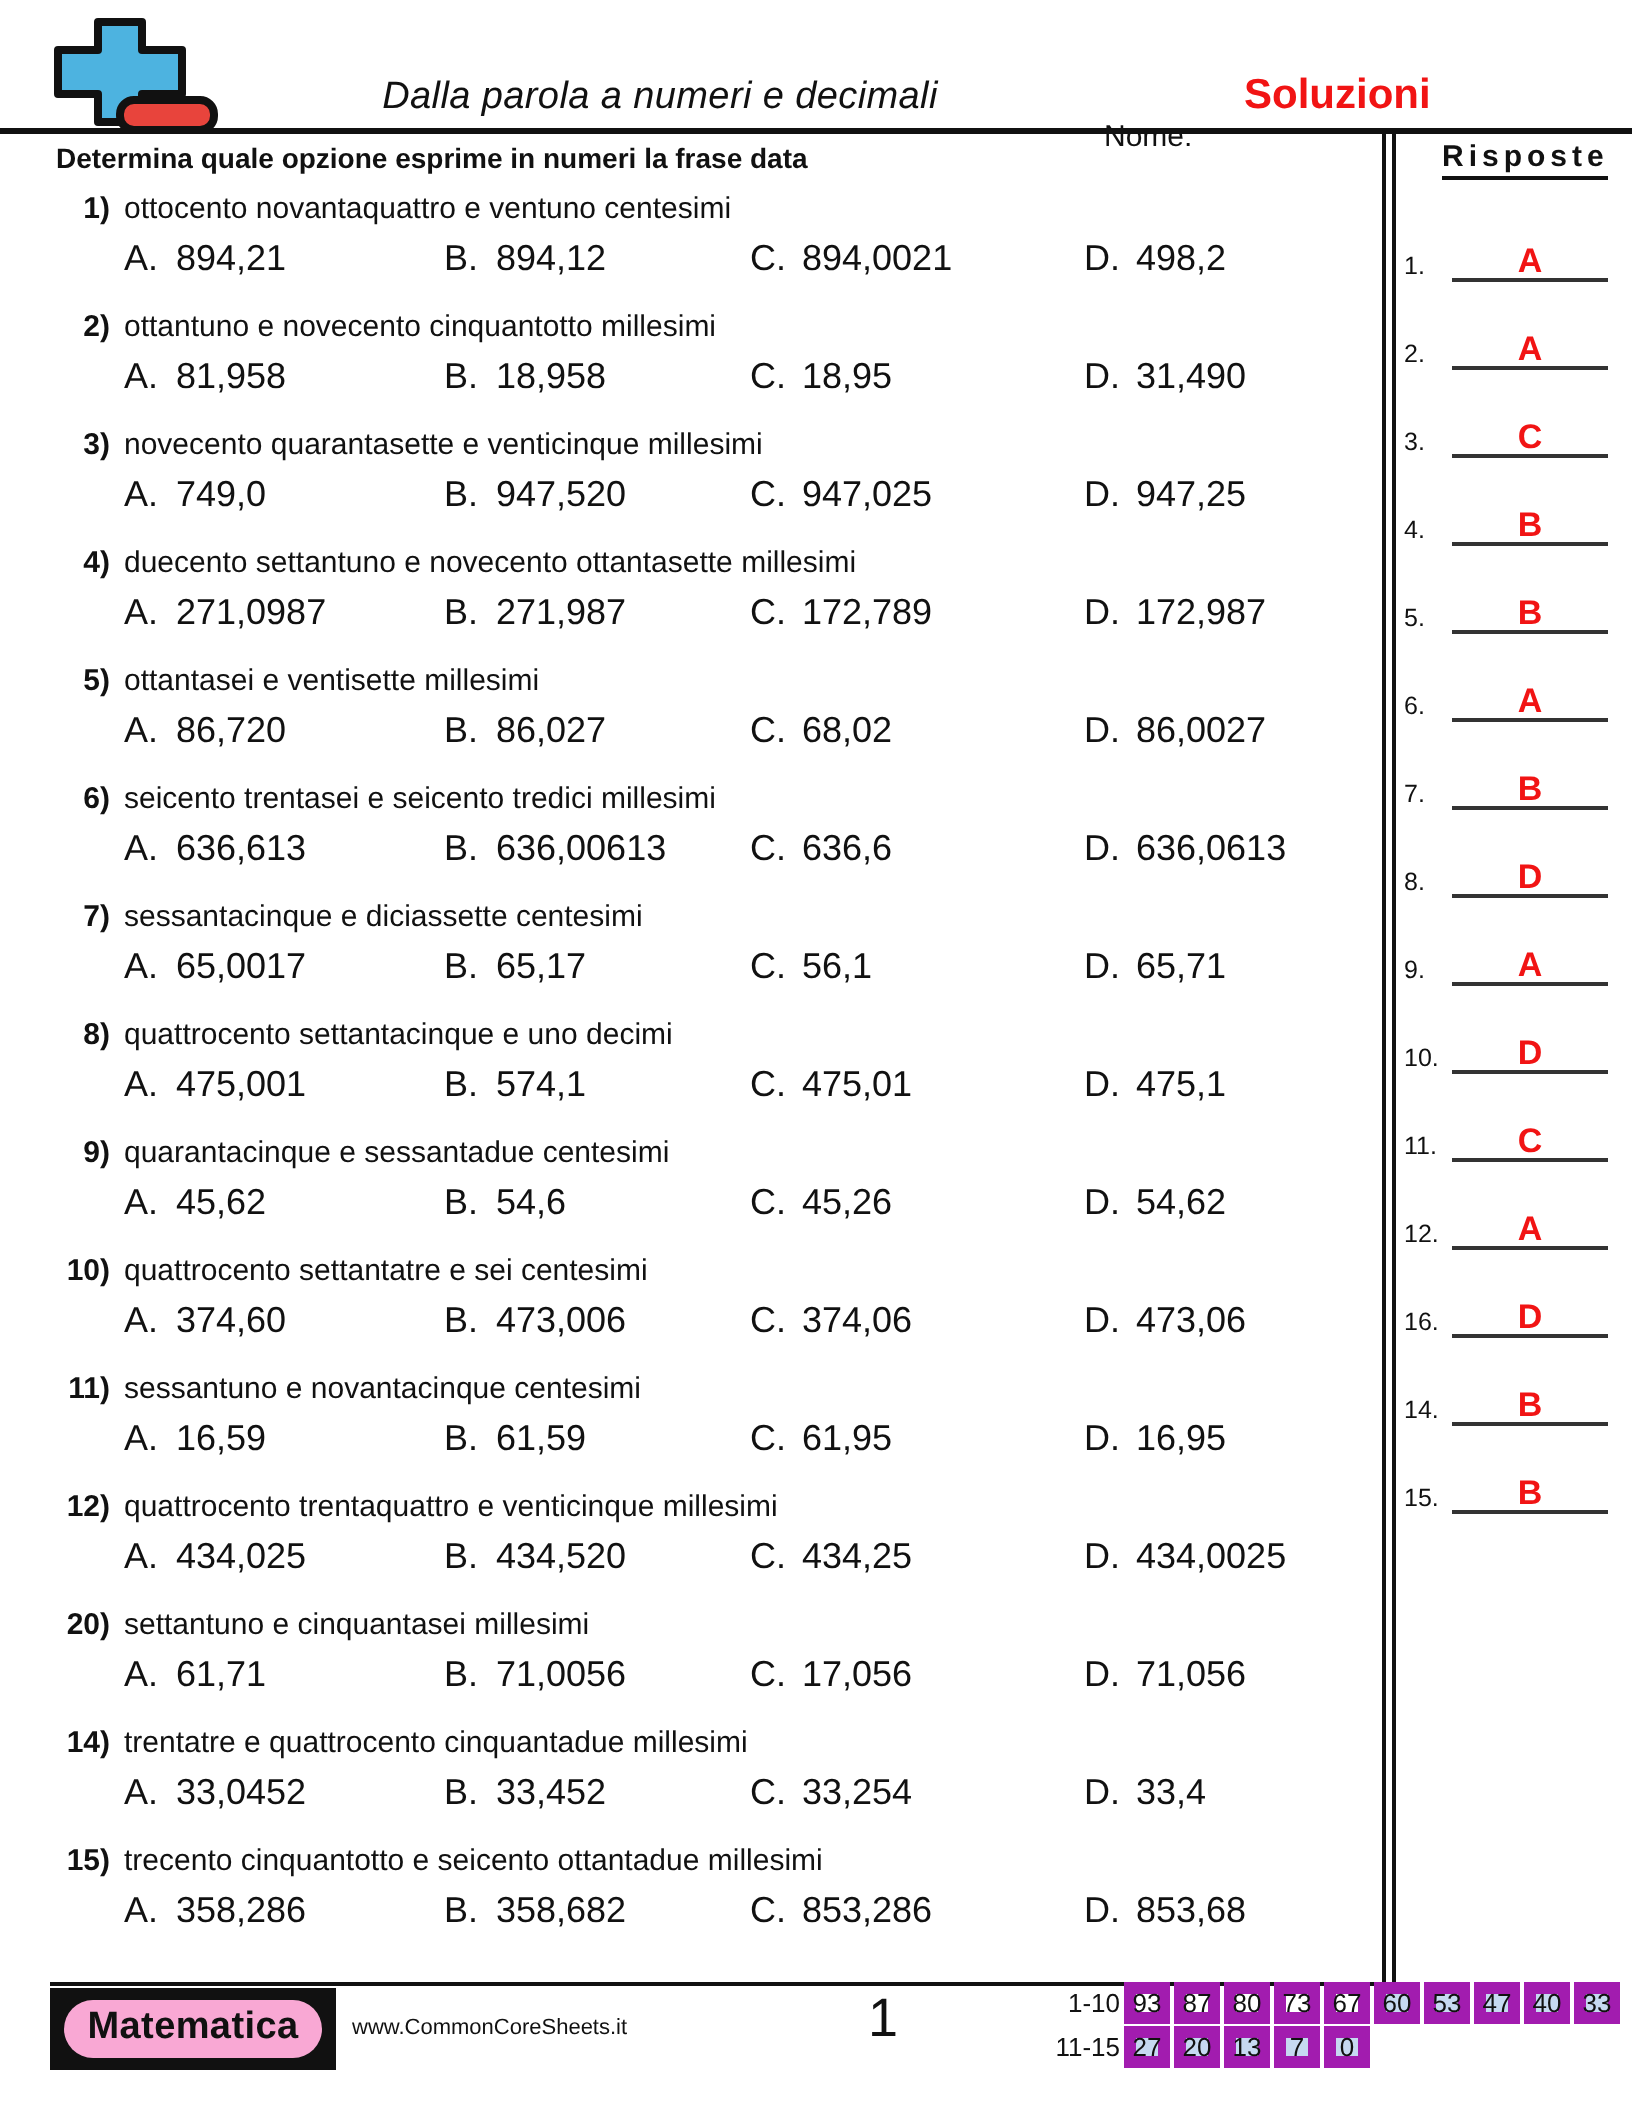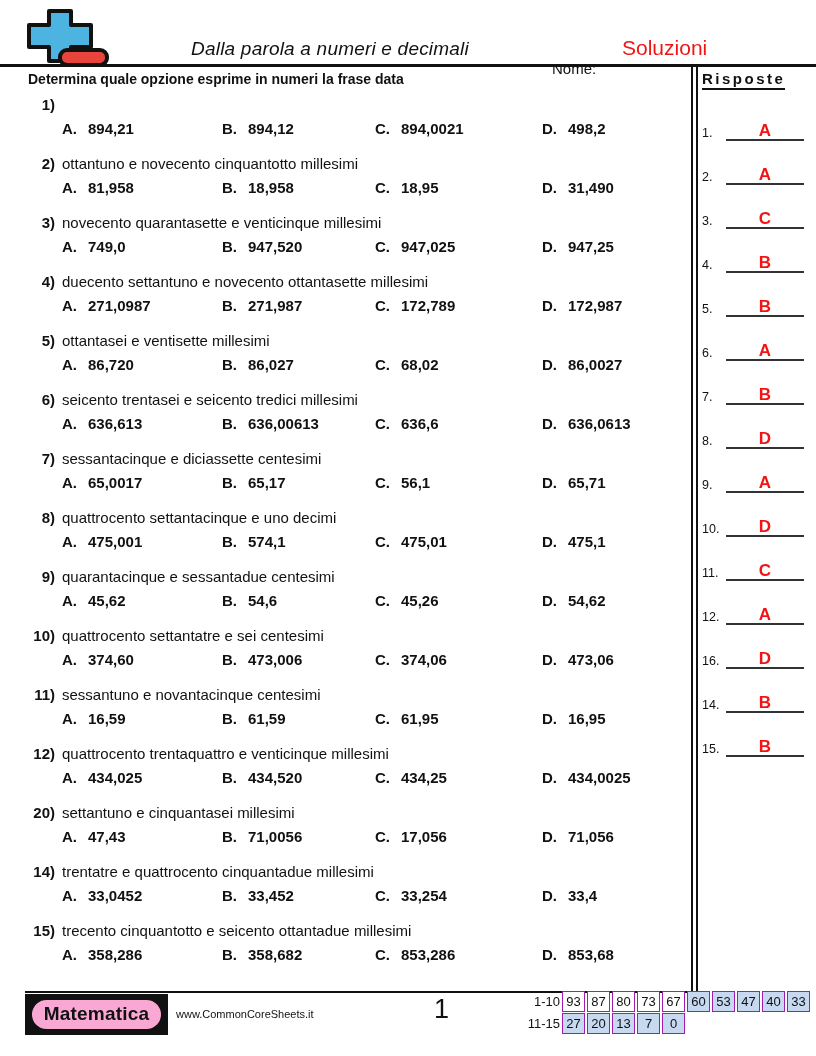--- a/index.html
+++ b/index.html
@@ -16,56 +16,56 @@
     font-family:"Liberation Sans", sans-serif;color:var(--ink);
     overflow:hidden;
   }
   .page{position:absolute;inset:0;}
 
   
   .logo{position:absolute;left:18px;top:8px;}
   .ws-title{position:absolute;left:0;top:38px;width:660px;text-align:center;
     font-size:19px;letter-spacing:.2px;font-style:italic;}
   .nome-label{position:absolute;left:552px;top:44px;font-size:15px;margin-top:16px;}
-  .nome-value{position:absolute;left:622px;top:36px;font-size:21px;font-weight:normal;color:var(--red);}
+  .nome-value{position:absolute;left:622px;top:36px;font-size:21px;font-weight:bold;color:var(--red);}
   .header-rule{position:absolute;left:0;top:64px;width:816px;height:3px;background:var(--ink);}
   .instruction{position:absolute;left:28px;top:71px;font-size:14px;font-weight:bold;}
 
   
   .questions{position:absolute;left:28px;top:95px;width:662px;}
   .q{height:59px;}
   .q-line1{display:flex;align-items:baseline;font-size:15px;line-height:19px;}
   .q-num{width:27px;text-align:right;font-weight:bold;margin-right:7px;flex:none;}
   .q-opts{display:grid;grid-template-columns:160px 153px 167px auto;
-    padding-left:34px;margin-top:6px;font-size:15px;line-height:18px;font-weight:bold;}
+    padding-left:34px;margin-top:6px;font-size:18px;line-height:18px;}
   .opt-letter{display:inline-block;min-width:20px;margin-right:6px;}
 
   
   .col-divider{position:absolute;left:691px;top:64px;height:929px;width:7px;
     border-left:2px solid var(--ink);border-right:2px solid var(--ink);}
   .answers{position:absolute;left:702px;top:70px;width:110px;}
-  .answers-title{display:inline-block;margin-left:0;font-size:15px;font-weight:bold;
+  .answers-title{display:inline-block;margin-left:19px;font-size:15px;font-weight:bold;
     letter-spacing:2.5px;border-bottom:2px solid var(--ink);padding-bottom:1px;}
   .answer-list{margin-top:7px;}
   .ans{height:44px;display:flex;align-items:flex-end;}
   .ans-num{width:24px;font-size:12.5px;flex:none;padding-bottom:1px;}
   .ans-line{width:78px;border-bottom:2px solid #333;text-align:center;}
   .ans-letter{font-size:17px;font-weight:bold;color:var(--red);line-height:20px;display:inline-block;transform:translateY(2px);}
 
   
   .footer-rule{position:absolute;left:25px;top:991px;width:667px;height:2px;background:var(--ink);}
   .brand-box{position:absolute;left:25px;top:994px;width:143px;height:41px;background:var(--ink);
     display:flex;align-items:center;justify-content:center;}
   .brand-pill{background:#f9a8d4;border-radius:17px;padding:3px 12px 4px;font-size:19px;font-weight:bold;letter-spacing:.2px;}
   .website{position:absolute;left:176px;top:1008px;font-size:11px;}
   .page-num{position:absolute;left:434px;top:994px;font-size:27px;}
   .score{position:absolute;left:518px;top:991px;}
   .score-row{display:flex;align-items:stretch;height:21px;margin-bottom:1px;}
   .score-label{width:42px;text-align:right;font-size:13px;align-self:center;flex:none;}
-  .score-cell{width:23px;margin-left:2px;border:1px solid #a21caf;background:#fff;
+  .score-cell{width:23px;margin-left:2px;border:6px solid #a21caf;background:#fff;
     display:flex;align-items:center;justify-content:center;font-size:13px;flex:none;}
   .score-cell.hl{background:var(--cell-blue);}
 </style>
 </head>
 <body>
 
 <div class="page">
 
   <svg class="logo" width="92" height="60" viewBox="0 0 92 60" aria-hidden="true">
     <path d="M31,3 L53,3 L53,17 L73,17 L73,39 L53,39 L53,53 L31,53 L31,39 L11,39 L11,17 L31,17 Z" style="fill:var(--logo-blue);stroke:var(--ink);stroke-width:4;stroke-linejoin:round;"></path>
@@ -74,20 +74,21 @@
   <div class="ws-title">Dalla parola a numeri e decimali</div>
   <span class="nome-label">Nome:</span>
   <span class="nome-value">Soluzioni</span>
   <div class="header-rule"></div>
   <div class="instruction">Determina quale opzione esprime in numeri la frase data</div>
 
   <div class="questions" id="questions">
   <div class="q">
     <div class="q-line1">
       <span class="q-num">1)</span>
+      <span class="q-text">ottocento novantaquattro e ventuno centesimi</span>
     </div>
     <div class="q-opts">
       <span class="opt"><span class="opt-letter">A.</span><span class="opt-value">894,21</span></span>
       <span class="opt"><span class="opt-letter">B.</span><span class="opt-value">894,12</span></span>
       <span class="opt"><span class="opt-letter">C.</span><span class="opt-value">894,0021</span></span>
       <span class="opt"><span class="opt-letter">D.</span><span class="opt-value">498,2</span></span>
     </div>
   </div>
 
   <div class="q">
@@ -232,21 +233,21 @@
       <span class="opt"><span class="opt-letter">D.</span><span class="opt-value">434,0025</span></span>
     </div>
   </div>
 
   <div class="q">
     <div class="q-line1">
       <span class="q-num">20)</span>
       <span class="q-text">settantuno e cinquantasei millesimi</span>
     </div>
     <div class="q-opts">
-      <span class="opt"><span class="opt-letter">A.</span><span class="opt-value">47,43</span></span>
+      <span class="opt"><span class="opt-letter">A.</span><span class="opt-value">61,71</span></span>
       <span class="opt"><span class="opt-letter">B.</span><span class="opt-value">71,0056</span></span>
       <span class="opt"><span class="opt-letter">C.</span><span class="opt-value">17,056</span></span>
       <span class="opt"><span class="opt-letter">D.</span><span class="opt-value">71,056</span></span>
     </div>
   </div>
 
   <div class="q">
     <div class="q-line1">
       <span class="q-num">14)</span>
       <span class="q-text">trentatre e quattrocento cinquantadue millesimi</span>

